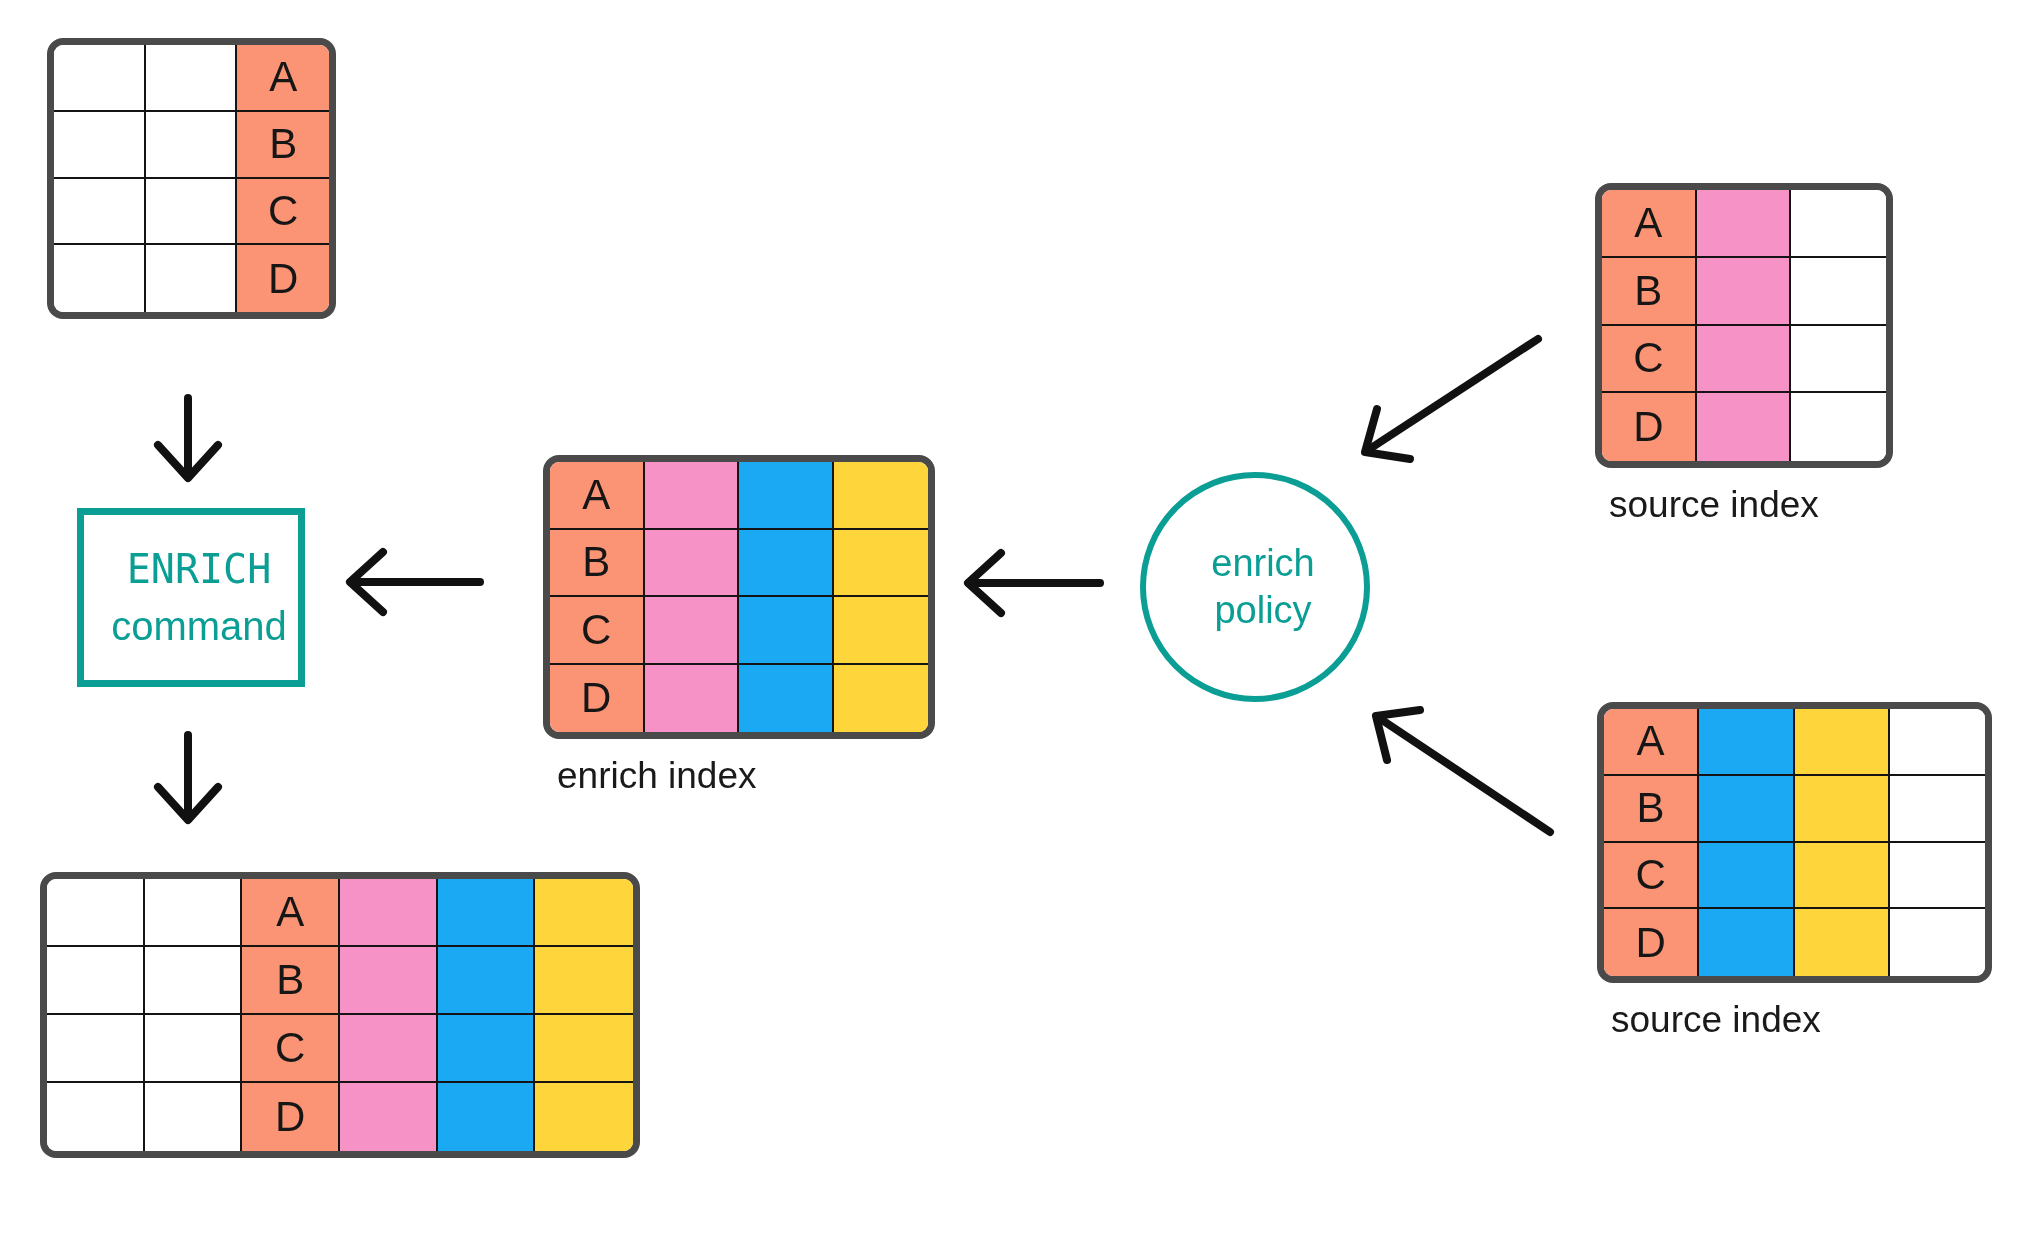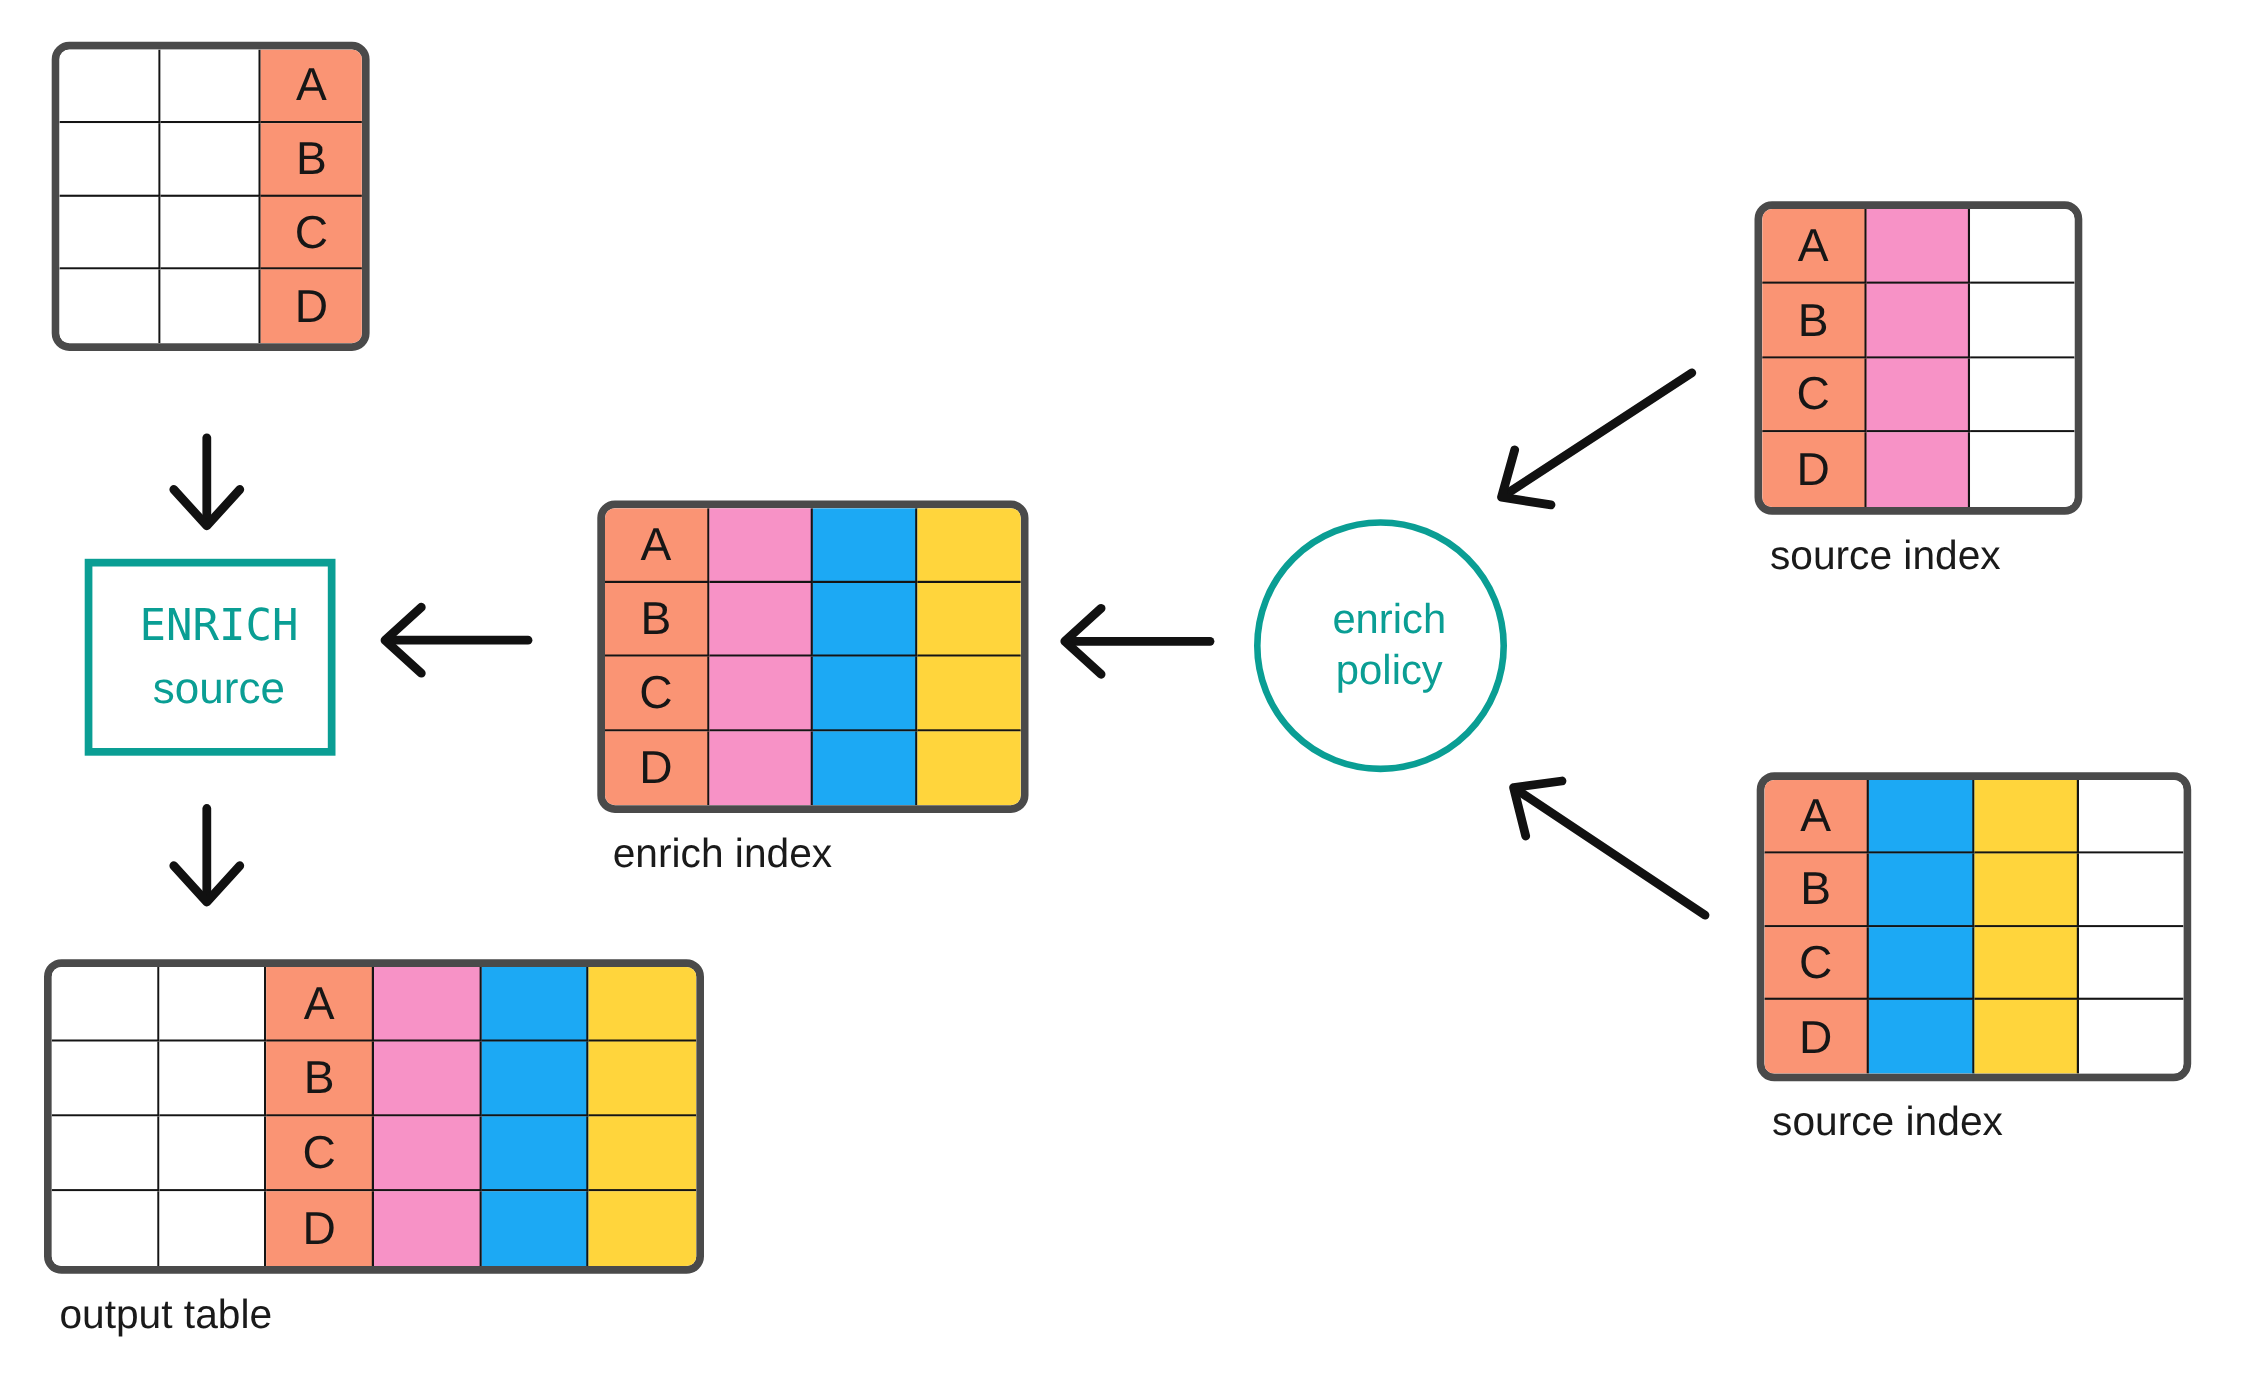--- a/index.html
+++ b/index.html
@@ -198,26 +198,25 @@
         <div class="cell br bb" style="background: rgb(247, 146, 198);"></div>
         <div class="cell br bb" style="background: rgb(28, 169, 244);"></div>
         <div class="cell bb" style="background: rgb(255, 213, 60);"></div>
         <div class="cell br" style="background: rgb(255, 255, 255);"></div>
         <div class="cell br" style="background: rgb(255, 255, 255);"></div>
         <div class="cell br" style="background: rgb(250, 148, 116);">D</div>
         <div class="cell br" style="background: rgb(247, 146, 198);"></div>
         <div class="cell br" style="background: rgb(28, 169, 244);"></div>
         <div class="cell" style="background: rgb(255, 213, 60);"></div>
       </div>
-    <div class="table-label">output table</div>
   </div>
 
   <div id="enrich-command-node" class="node">
     <span class="mono">ENRICH</span>
-    <span class="sans">source</span>
+    <span class="sans">command</span>
   </div>
 
   <div id="enrich-policy-node" class="node">
     <span>enrich</span>
     <span>policy</span>
   </div>
 
 </div>
 
 </body></html>

